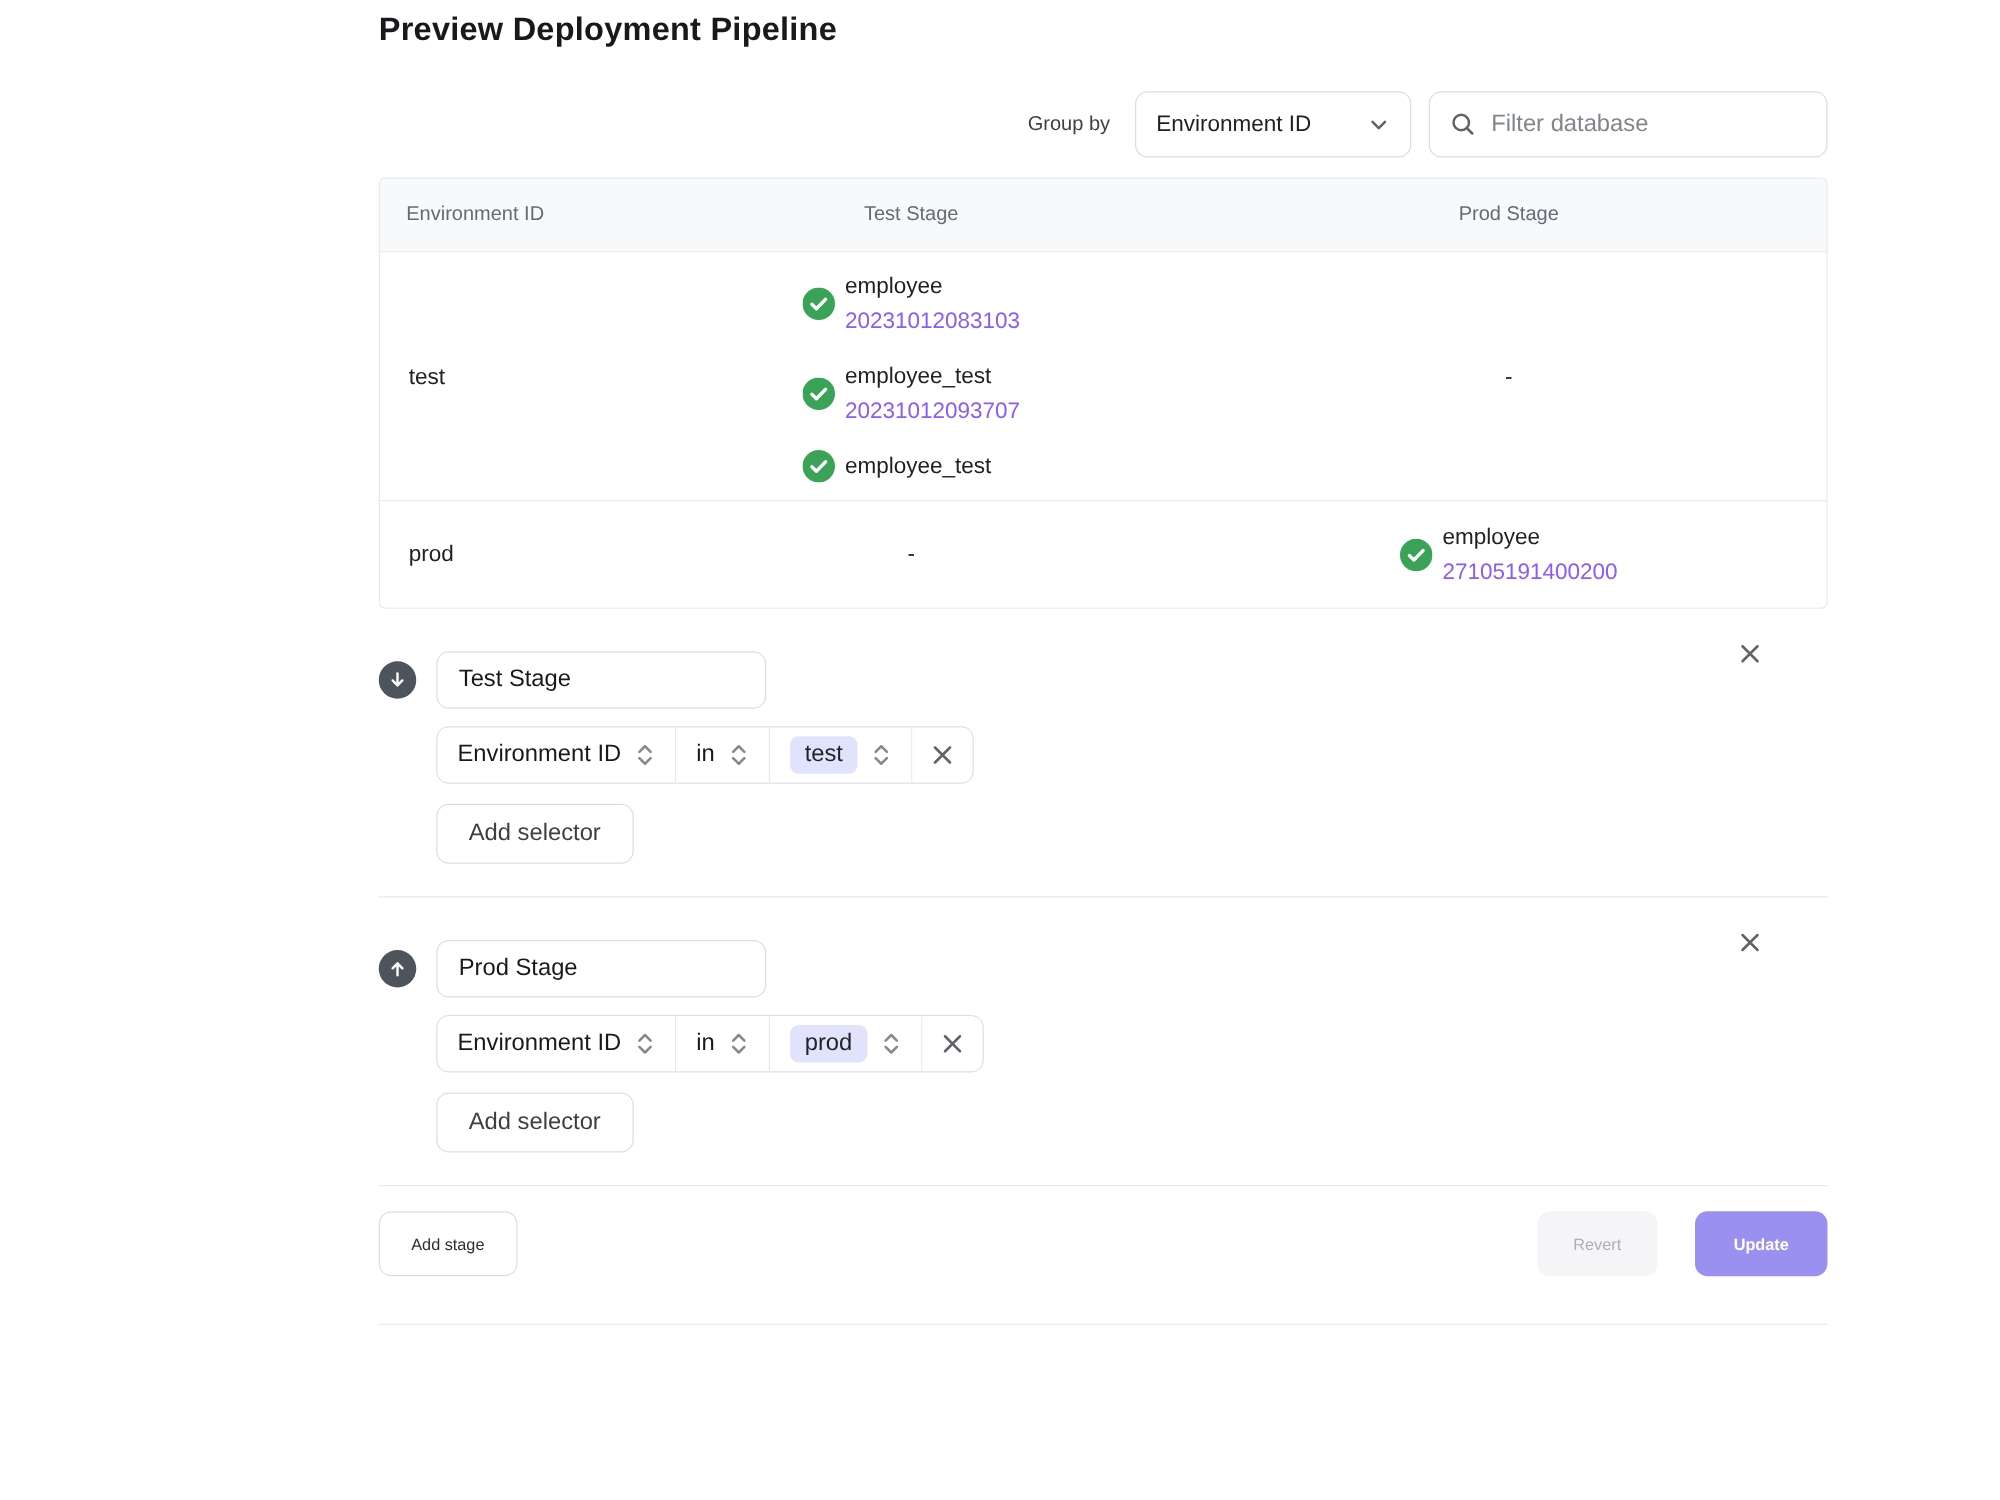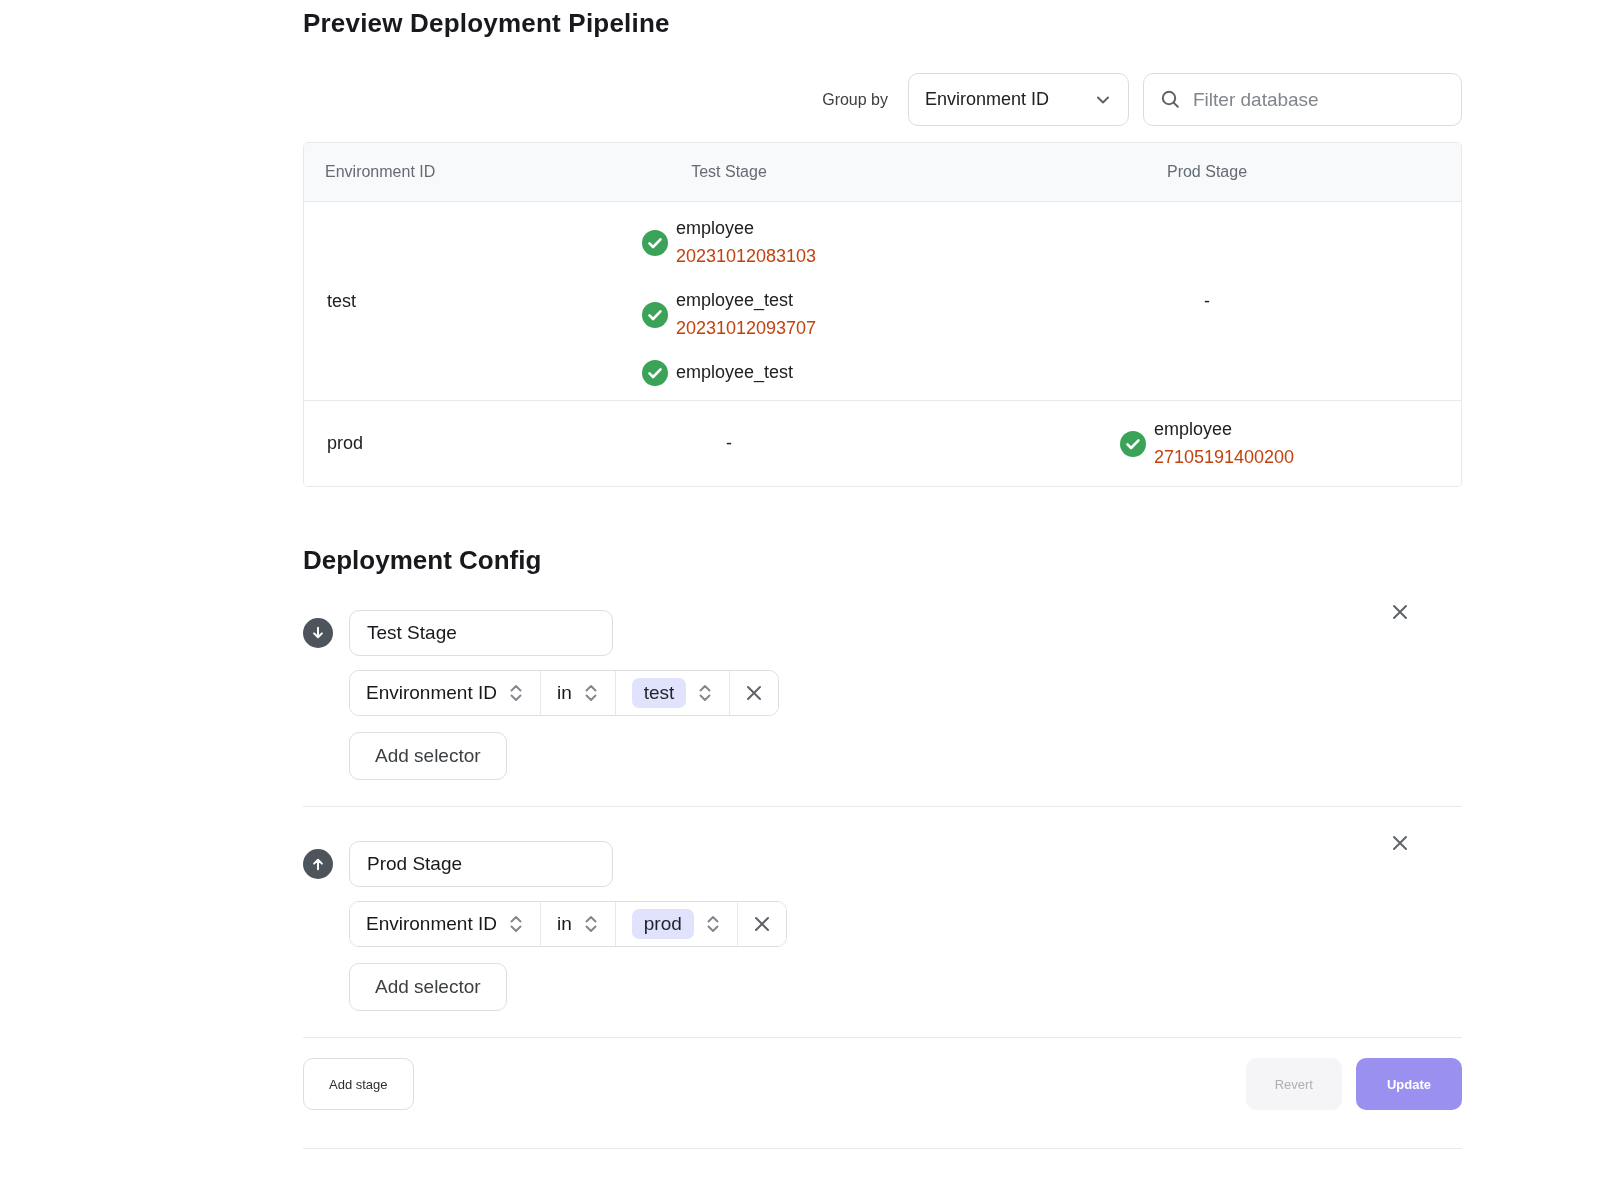--- a/index.html
+++ b/index.html
@@ -50,21 +50,21 @@
   }
   .prow + .prow { border-top: 1px solid #e7e9ec; }
   .prow-test { min-height: 198px; }
   .prow-prod { min-height: 86px; }
   .env-cell { padding-left: 23px; font-size: 18px; color: #202124; }
   .stage-cell { display: flex; justify-content: center; }
   .db-list { display: flex; flex-direction: column; gap: 16px; }
   .db-item { display: flex; align-items: center; gap: 8px; }
   .db-text { display: flex; flex-direction: column; line-height: 1.55; }
   .db-name { font-size: 18px; color: #202124; }
-  .db-version { font-size: 18px; color: #c2410c; }
+  .db-version { font-size: 18px; color: #8b5cf6; }
   .db-version:empty { display: none; }
   .dash { font-size: 18px; color: #202124; text-align: center; }
 
   
   .stage-block { position: relative; padding: 34px 0 26px 0; }
   .stage-divider { border: none; border-top: 1px solid #e7e9ec; height: 0; }
   .stage-head { display: flex; align-items: center; gap: 16px; }
   .dir-circle {
     width: 30px; height: 30px; border-radius: 50%; background: #4e545b; flex: 0 0 30px;
     display: flex; align-items: center; justify-content: center;
@@ -95,21 +95,21 @@
     border: 1px solid #dbdee3; border-radius: 10px; background: #fff;
     font-size: 19px; color: #3c4043; cursor: pointer;
     font-family: "Liberation Sans", sans-serif;
   }
 
   
   .footer-row { display: flex; justify-content: space-between; align-items: center; margin-top: 20px; }
   .btn { height: 52px; border-radius: 10px; font-size: 13px; cursor: pointer;
          font-family: "Liberation Sans", sans-serif; }
   .add-stage-btn { padding: 0 25px; background: #fff; border: 1px solid #dbdee3; color: #2c2e31; }
-  .footer-right { display: flex; gap: 14px; }
+  .footer-right { display: flex; gap: 30px; }
   .revert-btn { padding: 0 29px; background: #f5f5f7; border: none; color: #aeafb4; }
   .update-btn { padding: 0 31px; background: #9a90f0; border: none; color: #ffffff; font-weight: 600; }
   .bottom-divider { border: none; border-top: 1px solid #e7e9ec; margin-top: 38px; }
 
   svg { display: block; }
 </style>
 </head>
 <body>
 
 <svg width="0" height="0" style="position:absolute">
@@ -220,21 +220,20 @@
             <span class="db-text">
               <span class="db-name">employee</span>
               <span class="db-version">27105191400200</span>
             </span>
           </div>
         </div>
       </div>
     </div>
   </div>
 
-  <div class="section-title">Deployment Config</div>
 
   <div class="stage-block">
     <button class="stage-close">
       <svg width="20" height="20" viewBox="0 0 20 20">
           <use href="#icon-x"></use>
         </svg>
     </button>
     <div class="stage-head">
       <span class="dir-circle">
         <svg width="18" height="18" viewBox="0 0 24 24">

